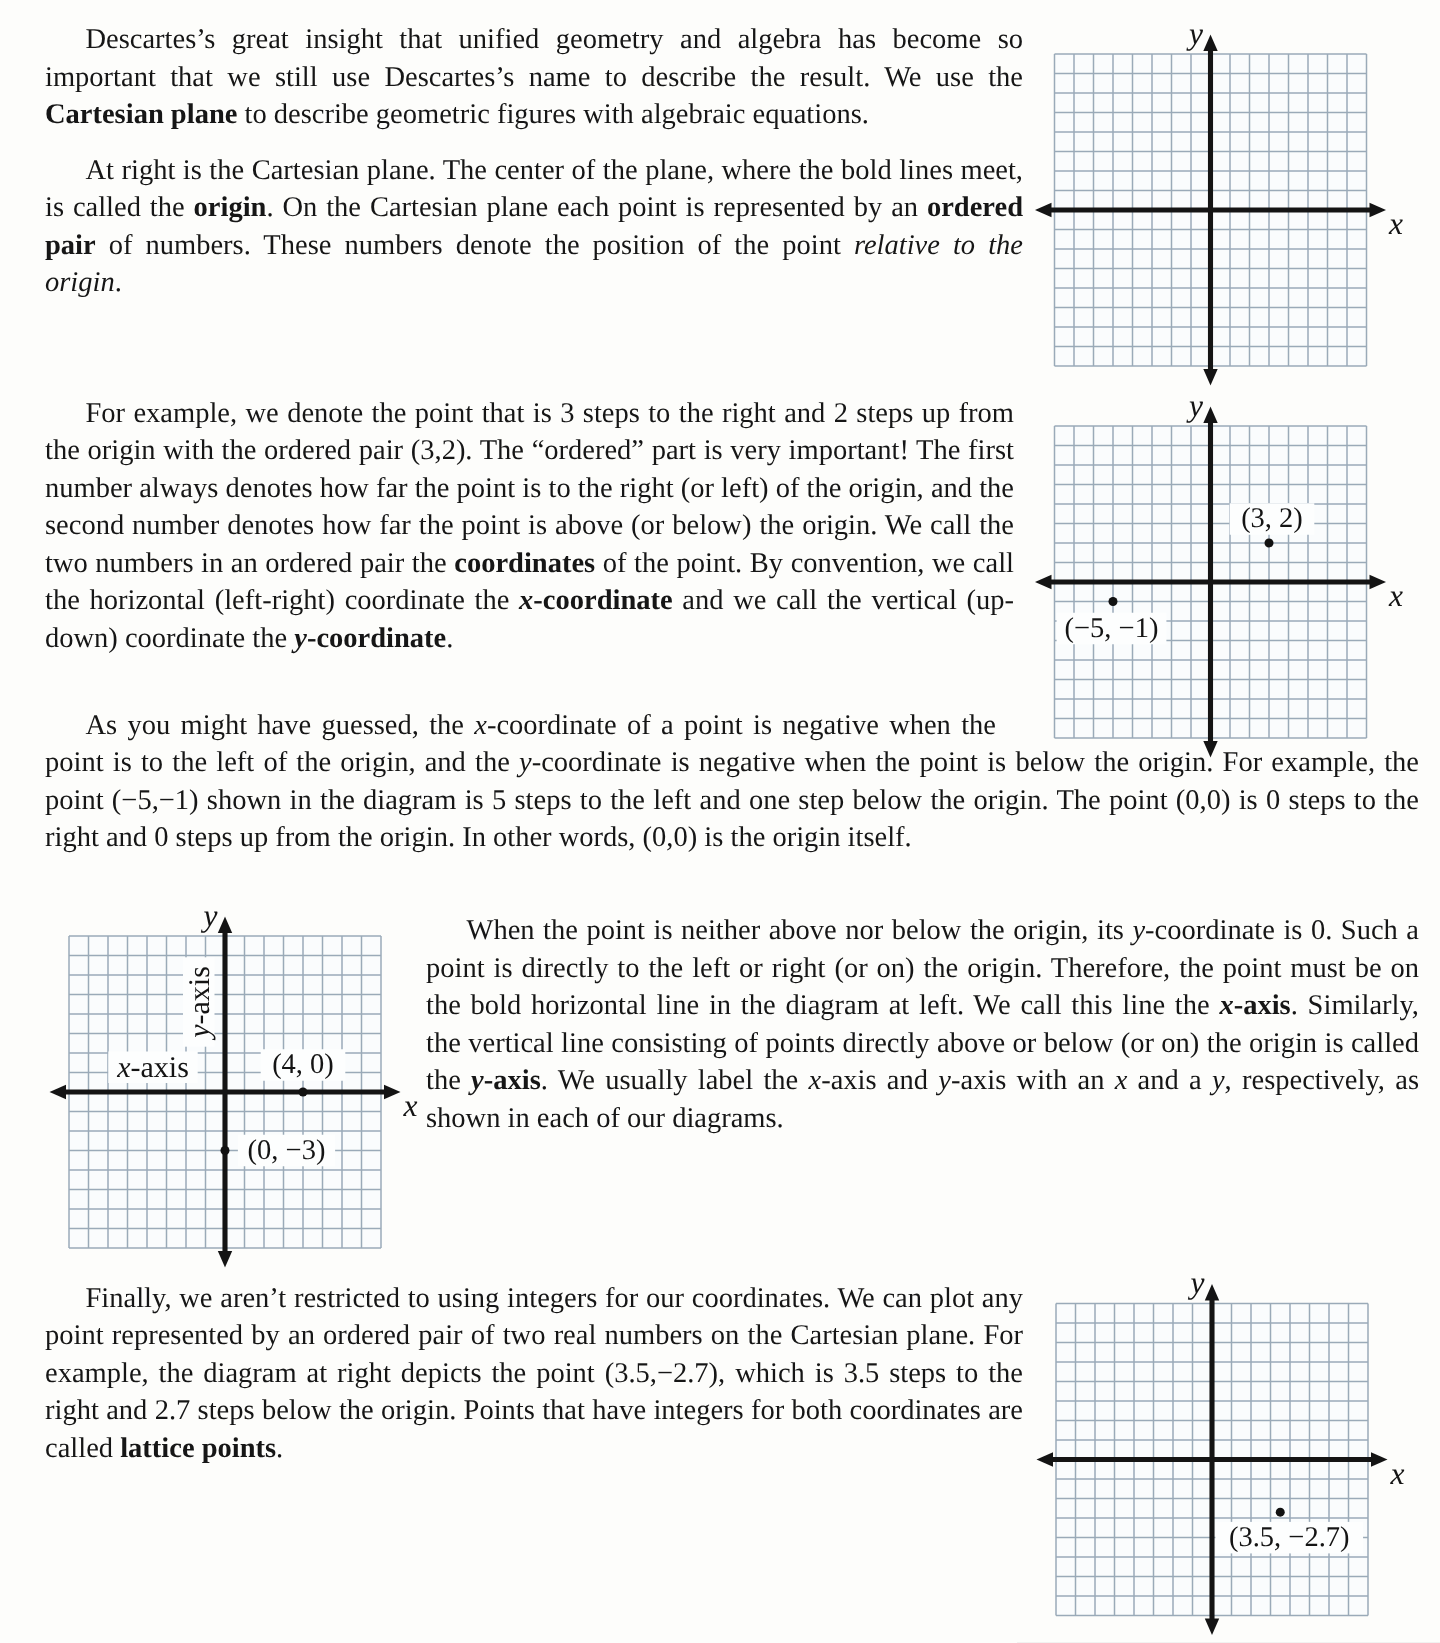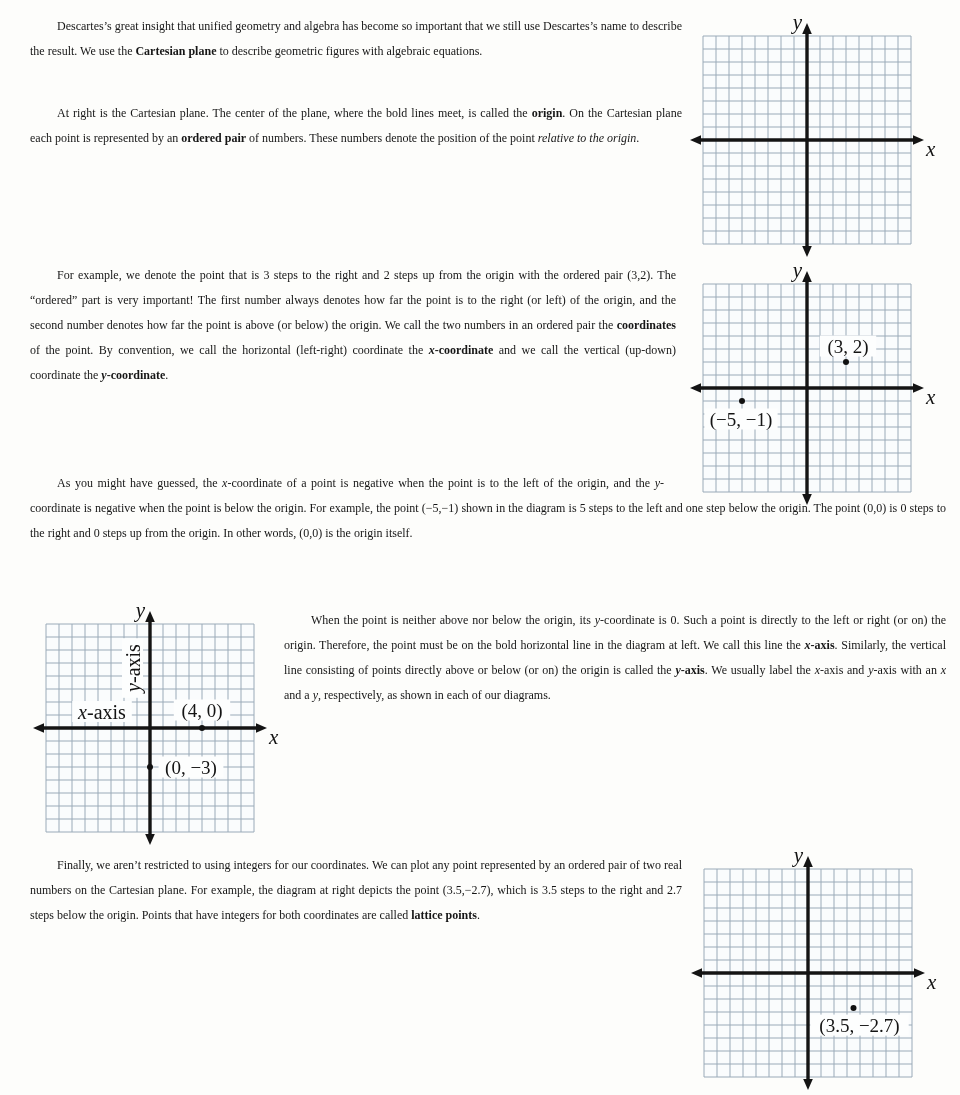--- a/index.html
+++ b/index.html
@@ -2,21 +2,21 @@
 <html><head>
 <meta charset="utf-8">
 <style>
   html,body{margin:0;padding:0;background:#e8e8e8;}
   .page{
     position:relative;width:960px;height:1095px;background:#fdfdfb;
     font-family:"Liberation Serif","DejaVu Serif",serif;color:#161616;
     overflow:hidden;margin:0 auto;
   }
   .para{
-    position:absolute;font-size:12px;line-height:25px;
+    position:absolute;font-size:19px;line-height:25px;
     text-align:justify;text-indent:27px;
   }
   .b{font-weight:bold}
   .i{font-style:italic}
   .bi{font-weight:bold;font-style:italic}
   .wrapspacer{float:right;width:282px;height:22px}
   figure.diagram{position:absolute;margin:0;padding:0}
   svg{overflow:visible;display:block}
   svg text{font-family:"Liberation Serif","DejaVu Serif",serif}
 </style>

